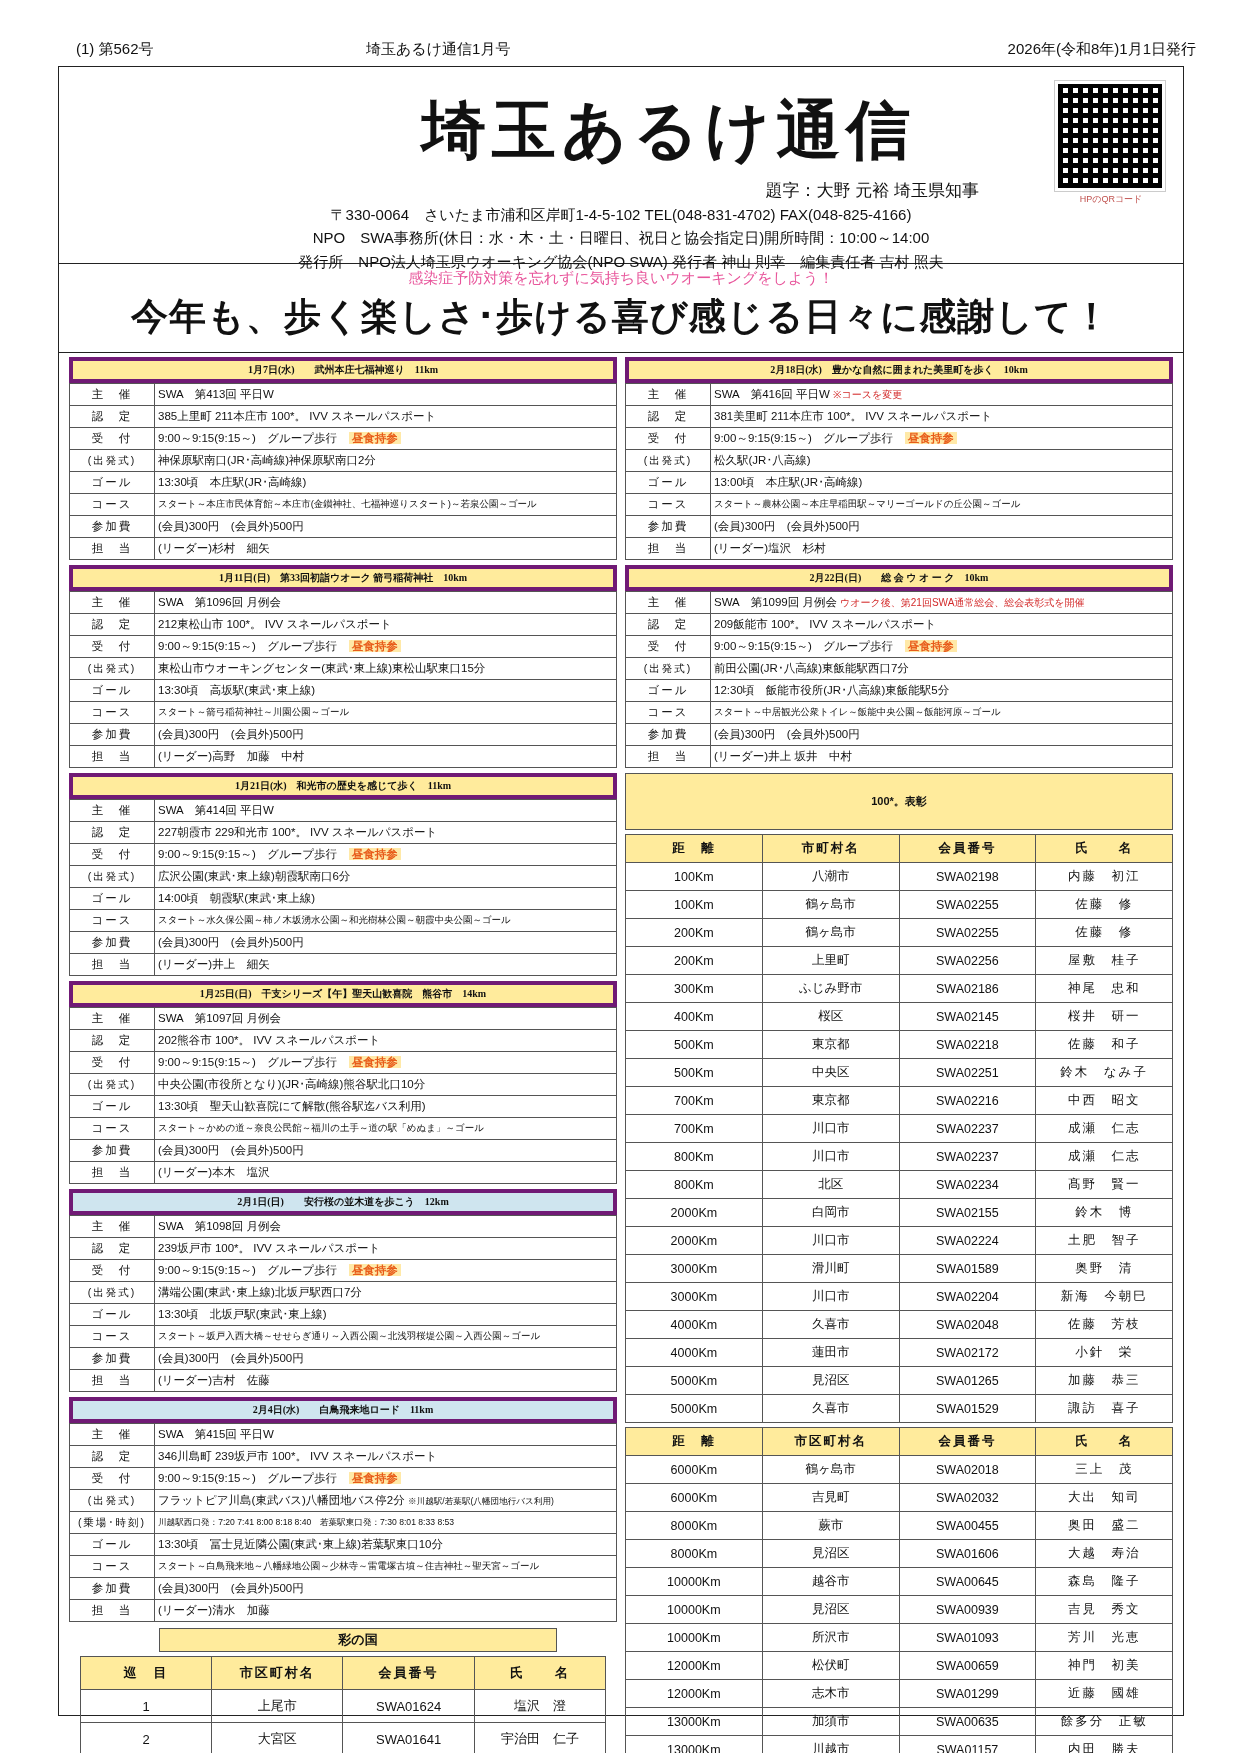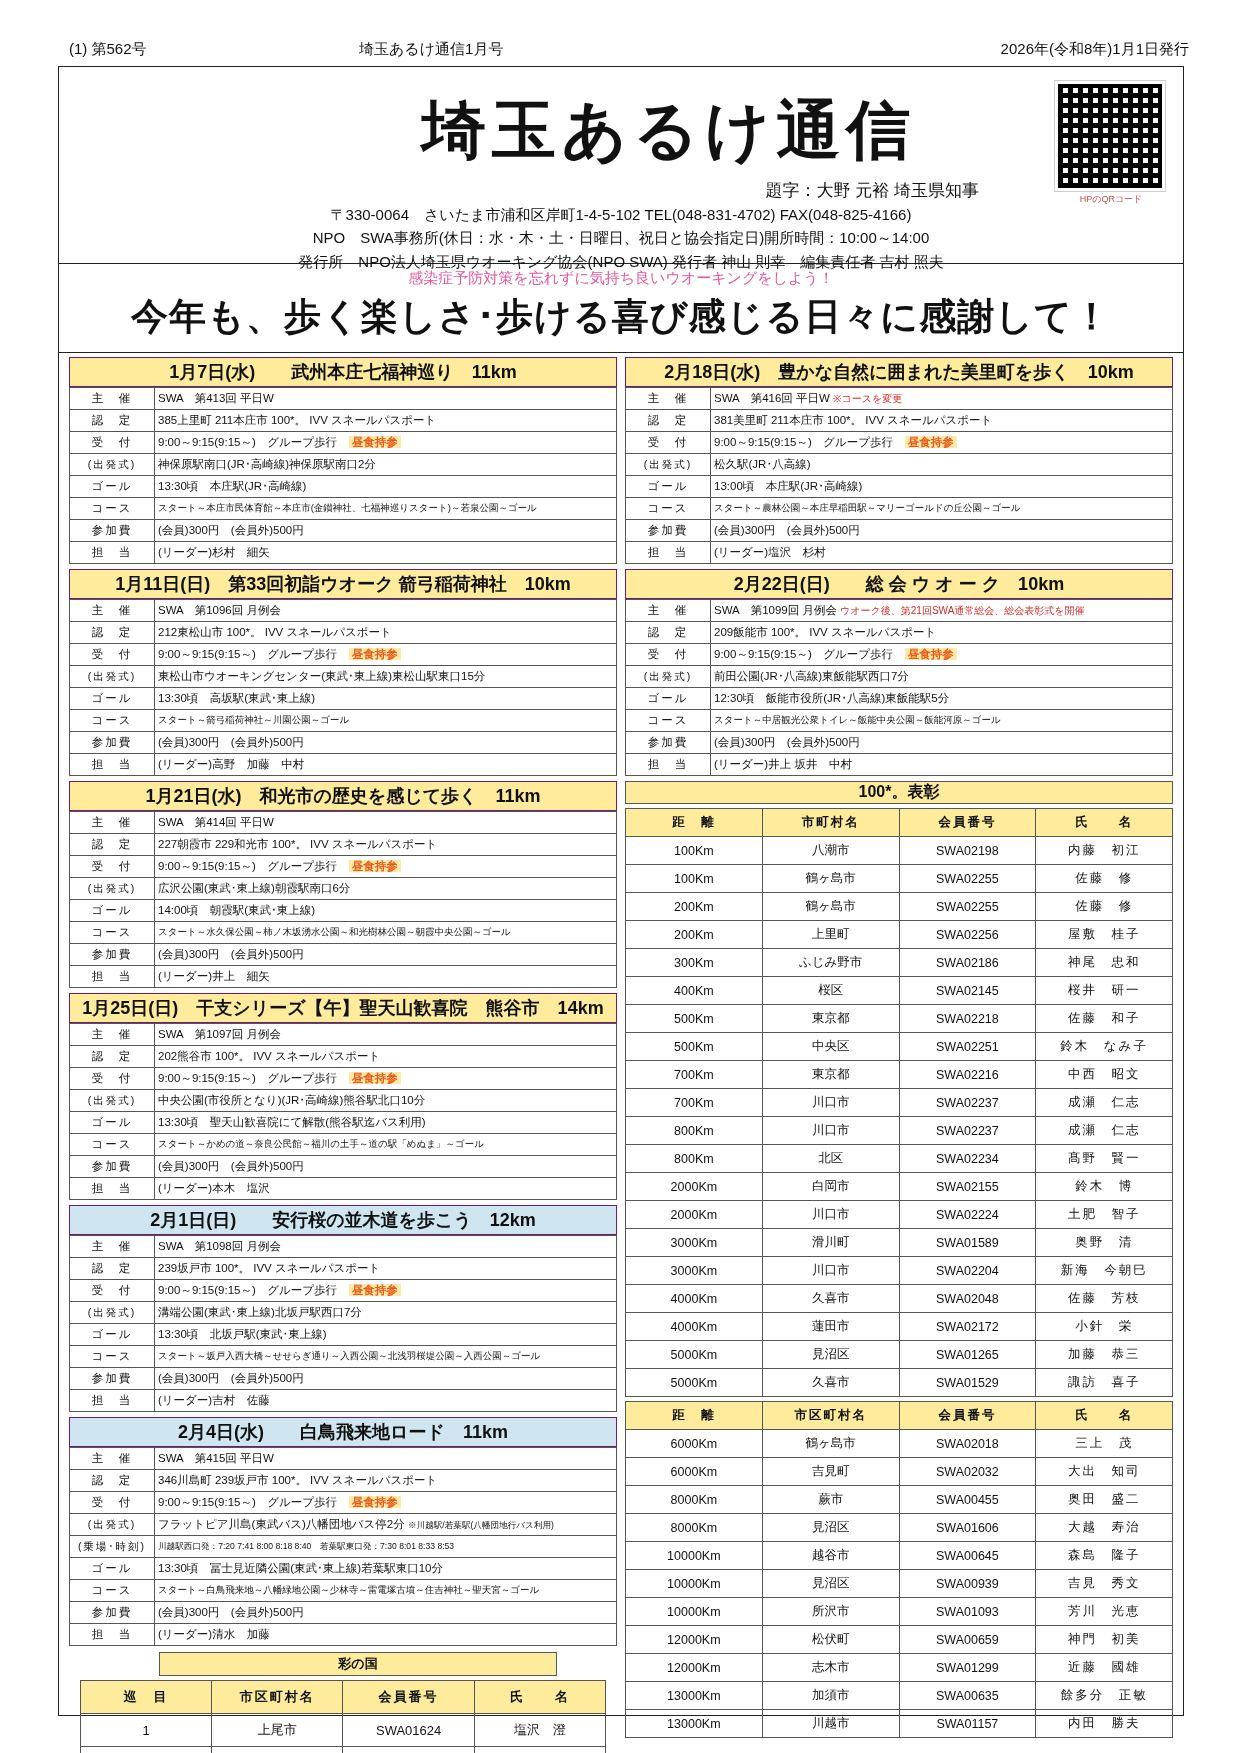--- a/index.html
+++ b/index.html
@@ -1,20 +1,20 @@
 <!DOCTYPE html>
 <html><head>
 <meta charset="utf-8">
 <style>
   html,body{margin:0;padding:0;background:#ffffff;}
   body{width:1240px;height:1753px;font-family:"Liberation Sans",sans-serif;color:#111;}
   .page{position:relative;width:1240px;height:1753px;box-sizing:border-box;padding:0;}
 
   
-  .topline{position:absolute;left:69px;top:40px;width:1120px;display:flex;align-items:baseline;font-size:15px;}
+  .topline{position:absolute;left:76px;top:40px;width:1120px;display:flex;align-items:baseline;font-size:15px;}
   .topline .issue{width:250px;}
   .topline .center{flex:1;text-align:left;padding-left:40px;}
   .topline .date{text-align:right;margin-left:40px;}
 
   
   .frame{position:absolute;left:58px;top:66px;width:1126px;height:1650px;border:1.5px solid #222;box-sizing:border-box;}
 
   
   .masthead{position:relative;height:196px;}
   .logo{position:absolute;left:18px;top:12px;width:120px;height:90px;}
@@ -40,33 +40,33 @@
   
   .pink{border-top:1.2px solid #222;border-bottom:0;text-align:center;color:#e8559b;font-size:15px;padding:5px 0 2px;}
   .headline{text-align:center;font-family:"DejaVu Serif",serif;font-weight:700;font-size:37px;letter-spacing:1px;padding:2px 0 10px;border-bottom:1.2px solid #222;}
 
   
   .cols{display:flex;gap:0;padding:4px 6px 0 6px;}
   .col{width:50%;box-sizing:border-box;padding:0 4px;}
 
   
   .ev{margin-bottom:5px;}
-  .ev-title{background:#ffeb9c;border:1px solid #701a75;font-size:18px;font-weight:700;text-align:center;padding:2px 0;}
+  .ev-title{background:#ffeb9c;border:4px solid #701a75;font-size:10px;font-weight:700;text-align:center;padding:2px 0;font-family:Liberation Serif, serif;}
   .ev-title.blue{background:#cfe5ef;}
   table.ev-tbl{width:100%;border-collapse:collapse;font-size:11.5px;table-layout:fixed;}
   table.ev-tbl td{border:1px solid #555;padding:1px 3px;vertical-align:middle;height:19px;}
   table.ev-tbl td.k{width:78px;text-align:center;letter-spacing:2px;white-space:nowrap;}
   td.k.small{letter-spacing:0;font-size:10.5px;}
   .tiny{font-size:9.5px;}
   .tiny2{font-size:8.6px;}
   .lunch{color:#e85c1a;font-weight:700;background:#ffe9a8;padding:0 3px;}
   .redtxt{color:#d32a2a;font-size:10px;}
 
   
-  .award-title{background:#ffeb9c;border:1px solid #555;text-align:center;font-size:16px;font-weight:700;padding:0 0;margin-top:2px;}
+  .award-title{background:#ffeb9c;border:1px solid #555;text-align:center;font-size:11px;font-weight:700;padding:20px 0;margin-top:2px;}
   table.aw{width:100%;border-collapse:collapse;font-size:12.5px;table-layout:fixed;margin-top:4px;}
   table.aw th,table.aw td{border:1px solid #555;text-align:center;padding:2px 0;height:23px;}
   table.aw th{background:#ffeb9c;font-weight:700;font-size:12.5px;letter-spacing:2px;}
   table.aw td.name{letter-spacing:2px;}
 
   
   .iro-title{background:#ffeb9c;border:1px solid #555;text-align:center;font-size:13px;font-weight:700;padding:2px 8px;width:380px;margin:6px auto 4px 90px;}
   table.iro{width:96%;border-collapse:collapse;font-size:13px;table-layout:fixed;margin-left:2%;}
   table.iro th,table.iro td{border:1px solid #555;text-align:center;padding:3px 0;height:26px;}
   table.iro th{background:#ffeb9c;font-weight:700;letter-spacing:2px;}

